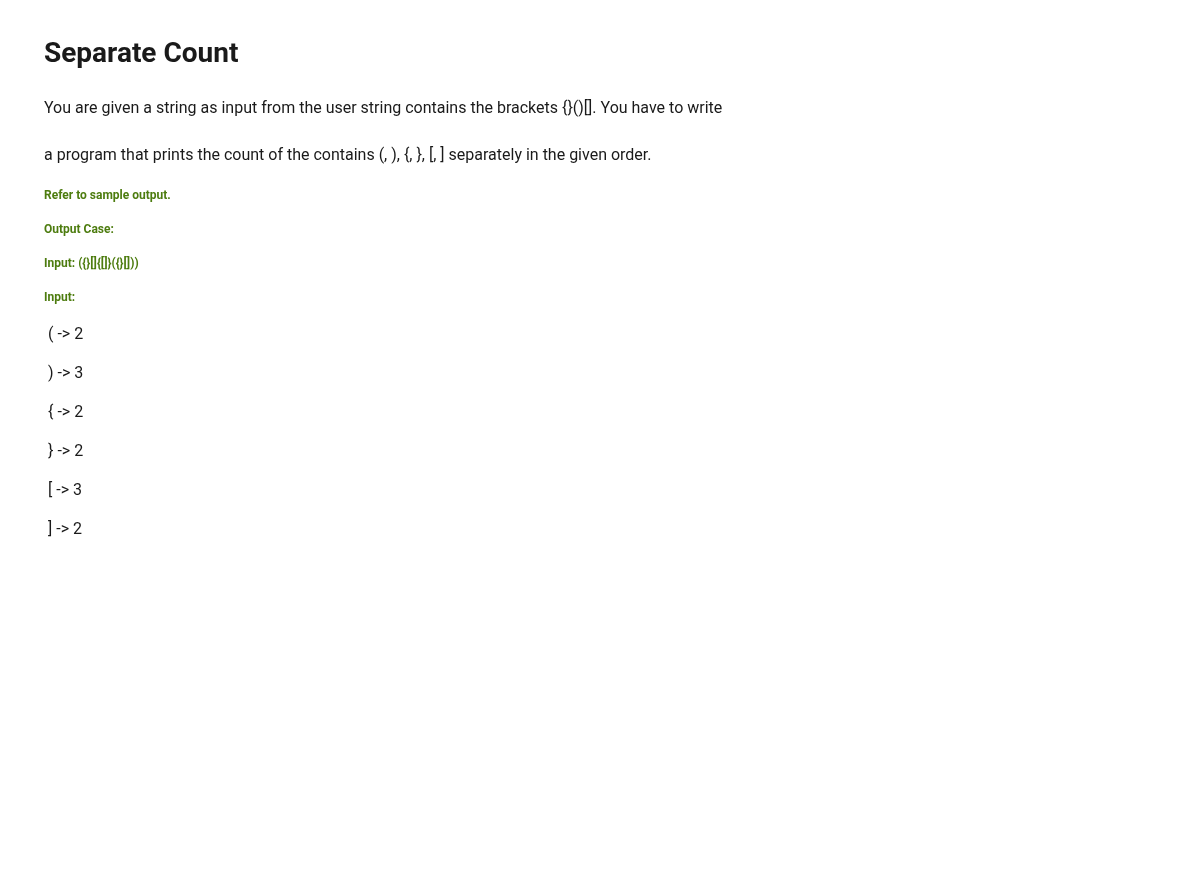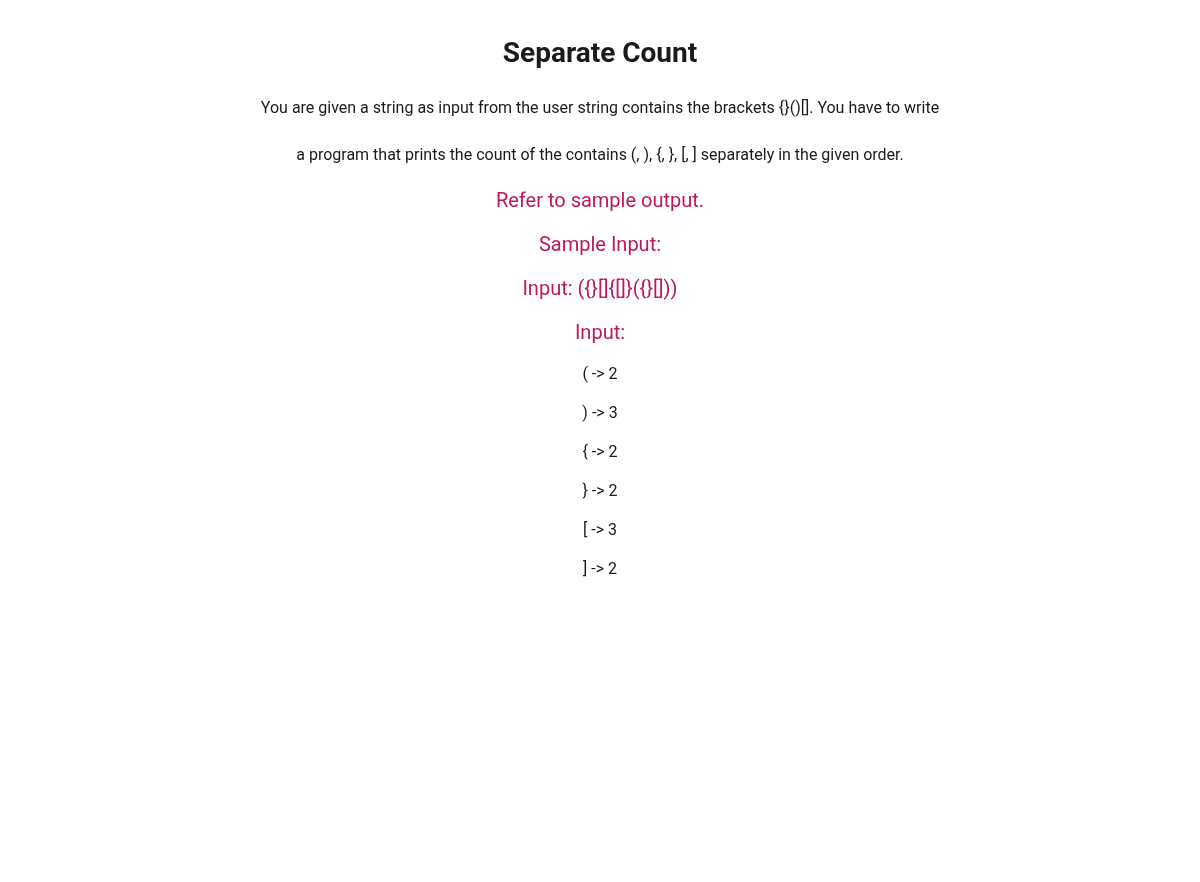--- a/index.html
+++ b/index.html
@@ -1,19 +1,18 @@
 <!DOCTYPE html>
 <html><head>
   <meta charset="utf-8">
   <style>
     * {
       margin: 4px;
       padding: 0;
       box-sizing: border-box;
-      text-align: center;
     }
 
     body {
       background-color: #ffffff;
       font-family: -apple-system, BlinkMacSystemFont, 'Segoe UI', Roboto, Helvetica, Arial, sans-serif;
       font-size: 16px;
       color: #1a1a1a;
       padding: 24px 32px;
       max-width: 1200px;
     }
@@ -26,45 +25,45 @@
     }
 
     .description-paragraph {
       font-size: 16px;
       line-height: 1.7;
       margin-bottom: 20px;
       color: #1a1a1a;
     }
 
     .section-label {
-      font-size: 20px;
-      font-weight: 400;
+      font-size: 12px;
+      font-weight: 700;
       margin-bottom: 20px;
-      color: #be185d;
+      color: #4d7c0f;
     }
 
     .output-line {
       font-size: 16px;
       font-weight: 400;
       margin-bottom: 20px;
       color: #1a1a1a;
     }
   </style>
 </head>
 <body>
 
 <h1 class="page-title">Separate Count</h1>
 
 <p class="description-paragraph">You are given a string as input from the user string contains the brackets {}()[]. You have to write</p>
 
 <p class="description-paragraph">a program that prints the count of the contains (, ), {, }, [, ] separately in the given order.</p>
 
 <p class="section-label">Refer to sample output.</p>
 
-<p class="section-label">Sample Input:</p>
+<p class="section-label">Output Case:</p>
 
 <p class="section-label">Input: ({}[]{[]}({}[]))</p>
 
 <p class="section-label">Input:</p>
 
 <div id="output-lines-container">
 <p class="output-line">( -&gt; 2</p>
     <p class="output-line">) -&gt; 3</p>
     <p class="output-line">{ -&gt; 2</p>
     <p class="output-line">} -&gt; 2</p>

